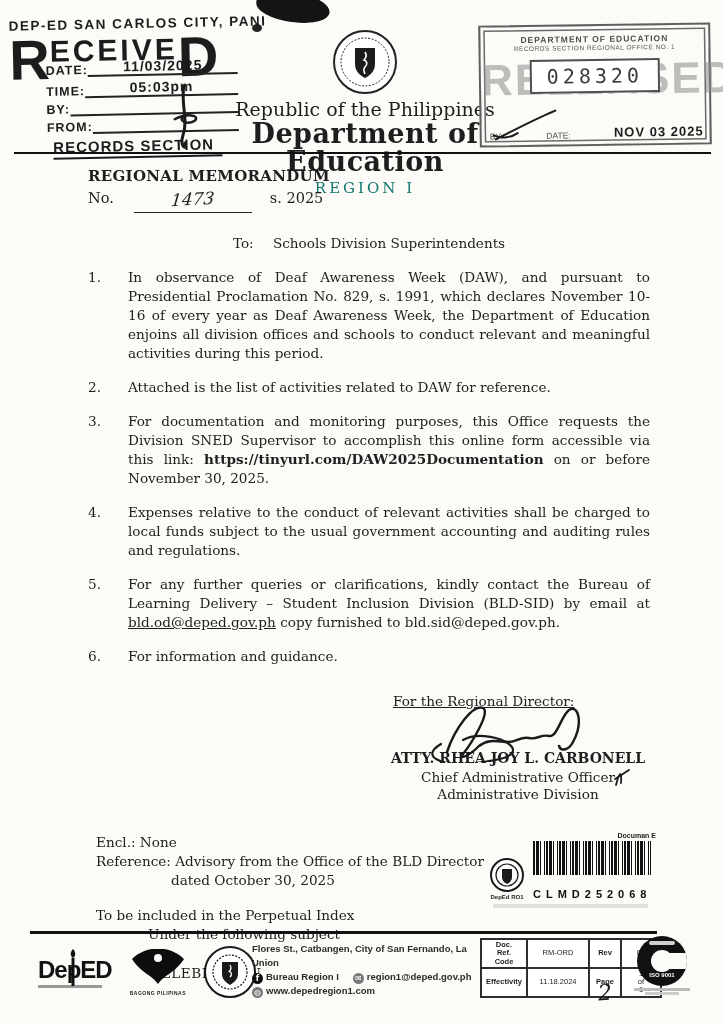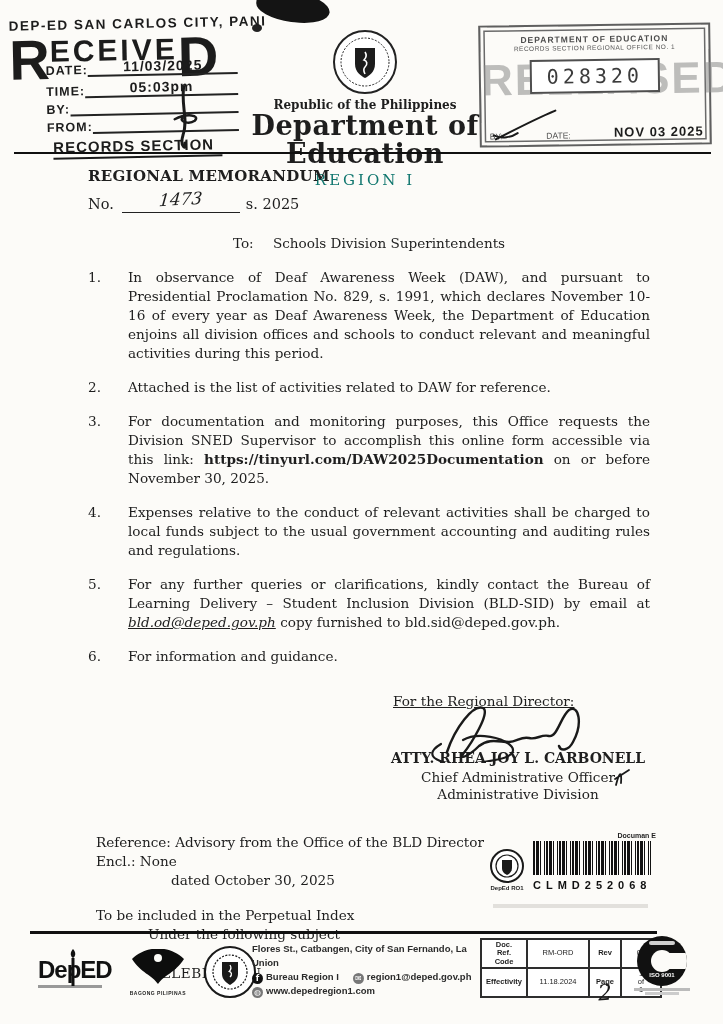--- a/index.html
+++ b/index.html
@@ -24,21 +24,21 @@
   .received .penmark { position:absolute; left:118px; top:28px; }
   
   .blob { position:absolute; left:256px; top:-8px; width:74px; height:30px; background:#141414;
     border-radius:45% 60% 50% 55%; transform:rotate(7deg); }
   .blob2 { position:absolute; left:252px; top:24px; width:10px; height:8px; background:#222; border-radius:50%; }
   
   .hdr { position:absolute; left:200px; top:30px; width:330px; text-align:center; }
   .seal { width:64px; height:64px; margin:0 auto 4px auto; border:2px solid #222; border-radius:50%;
     display:flex; align-items:center; justify-content:center; position:relative; background:#fff;}
   .seal svg { display:block; }
-  .hdr .rep { font-size:12px; font-weight:bold; margin-top:2px; }
+  .hdr .rep { font-size:19px; font-weight:normal; margin-top:2px; }
   .hdr .dept { font-size:27px; font-weight:bold; letter-spacing:0.5px; line-height:1.05; }
   .hdr .reg { font-size:15px; letter-spacing:3px; margin-top:2px; color:#0f766e; }
   .rule { position:absolute; left:14px; right:12px; top:152px; border-top:2.5px solid #101010; }
   
   .released { position:absolute; left:479px; top:24px; width:232px; height:122px; transform:rotate(-0.8deg);
     border:2px solid #5f5f5f; box-shadow:inset 0 0 0 3px #fcfbf8, inset 0 0 0 4.5px #6a6a6a;
     font-family:"Liberation Sans",sans-serif; color:#555; padding:8px 6px 4px 6px; text-align:center;}
   .released .l1 { font-size:8.5px; font-weight:bold; letter-spacing:1px; color:#4d4d4d;}
   .released .l2 { font-size:6.5px; letter-spacing:0.5px; color:#5a5a5a; }
   .released .ghost { position:absolute; left:0; right:0; top:28px; font-size:44px; font-weight:bold;
@@ -46,32 +46,32 @@
   .released .numbox { position:relative; margin:8px auto 0 auto; width:130px; background:#fff;
     border:2px solid #4f4f4f; font-size:20px; letter-spacing:4px; color:#3c3c3c; padding:3px 0;
     font-family:"DejaVu Sans Mono",monospace; }
   .released .brow { position:absolute; left:8px; right:6px; bottom:4px; display:flex; align-items:flex-end;
     justify-content:space-between; font-size:8.5px; color:#4d4d4d; }
   .released .dval { font-size:13px; font-weight:bold; color:#1d1d1d; letter-spacing:1px; }
   .released .pen2 { position:absolute; left:10px; bottom:2px; }
   
   .content { position:absolute; left:88px; top:166px; width:562px; font-size:13.6px; line-height:1.4; }
   .memo-kind { font-weight:bold; font-size:15px; letter-spacing:0.3px; }
-  .no-line { margin-top:1px; font-size:14.5px; display:flex; align-items:flex-end; }
+  .no-line { margin-top:1px; font-size:14.5px; display:flex; align-items:flex-start;gap:12px; }
   .no-line .slot { display:inline-block; width:118px; border-bottom:1.5px solid #222; text-align:center;
     margin:0 6px 1px 8px; }
   .hand { font-style:italic; font-size:17px; display:inline-block; transform:rotate(-3deg) skewX(-8deg); }
   .title { text-align:center; font-weight:bold; font-size:15px; letter-spacing:0.5px; margin-top:20px; }
   .to-line { display:flex; margin-top:20px;justify-content:center; }
   .to-line .lbl { width:40px; }
   .para { display:flex; margin-top:15px; }
   .para .num { width:40px; flex:0 0 40px; }
   .para .txt { flex:1; text-align:justify; }
   .para .lnk { font-weight:bold; }
-  .para .eml { text-decoration:underline;font-style:italic; }
+  .para .eml { text-decoration:underline; }
   
   .sig { margin:26px 0 0 295px; width:270px; position:relative; }
   .sig .for { padding-left:10px;text-decoration:underline; }
   .sig .scrawl { position:absolute; left:28px; top:8px; }
   .sig .name { font-weight:bold; margin-top:38px; white-space:nowrap; font-size:14px; text-align:center;}
   .sig .pos, .sig .div { text-align:center; line-height:1.25; position:relative;}
   .sig .init { position:absolute; right:22px; top:-2px; }
   
   .closing { margin-top:30px; margin-left:8px; }
   .closing .ind1 { margin-left:75px; }
@@ -83,21 +83,21 @@
   .bcblock .sys { text-align:right; font-size:7px; font-weight:bold; color:#222; padding-right:4px; }
   .bcrow { display:flex; align-items:flex-end; gap:7px; margin-top:2px;}
   .bseal { width:38px; text-align:center; }
   .bseal .circ { width:34px; height:34px; border-radius:50%; border:2px solid #1a1a1a; margin:0 auto;
      display:flex; align-items:center; justify-content:center; background:#fff;}
   .bseal .cap { font-size:6px; font-weight:bold; margin-top:2px; }
   .bars { width:118px; }
   .barcode { height:34px; background:
       repeating-linear-gradient(90deg,#111 0 2px,transparent 2px 3px,#111 3px 6px,transparent 6px 7px,
       #111 7px 8px, transparent 8px 11px, #111 11px 12px, transparent 12px 13px); }
-  .bval { text-align:center; font-size:11px; font-weight:bold; letter-spacing:5px; margin-top:4px; color:#111;}
+  .bval { text-align:center; font-size:11px; font-weight:bold; letter-spacing:5px; margin-top:13px; color:#111;}
   .scanline { position:absolute; left:5px; top:72px; width:155px; height:4px; background:#e2e0dc; }
   
   .frule { position:absolute; left:30px; top:931px; width:627px; height:3px; background:#111; }
   .footer { position:absolute; left:30px; top:938px; width:690px; font-family:"Liberation Sans",sans-serif; }
   .flogos { position:absolute; left:8px; top:8px; display:flex; align-items:center; gap:18px; }
   .deped-logo { position:relative; font-weight:bold; font-size:24px; letter-spacing:-1px;
     font-family:"Liberation Sans",sans-serif; color:#111; }
   .deped-logo .tag { display:block; height:3px; width:64px; background:#999; margin-top:1px; }
   .torch { position:absolute; left:29px; top:-8px; }
   .bagong { text-align:center; }
@@ -244,22 +244,22 @@
       <div class="pos">
         <span>Chief Administrative Officer</span>
         <svg class="init stroke" width="18" height="20" viewBox="0 0 18 20">
           <path stroke-width="1.8" d="M3 18 C 6 6, 9 2, 8 16 M2 12 L 16 3"></path>
         </svg>
       </div>
       <div class="div">Administrative Division</div>
     </div>
 
     <div class="closing">
+      <div>Encl.: None</div>
       <div>Reference: Advisory from the Office of the BLD Director</div>
-      <div>Encl.: None</div>
       <div class="ind1">dated October 30, 2025</div>
       <div class="gap"></div>
       <div>To be included in the Perpetual Index</div>
       <div class="ind2">Under the following subject</div>
       <div class="subject">CELEBRATION</div>
 
     </div>
   </div>
 
   <div class="bcblock">

